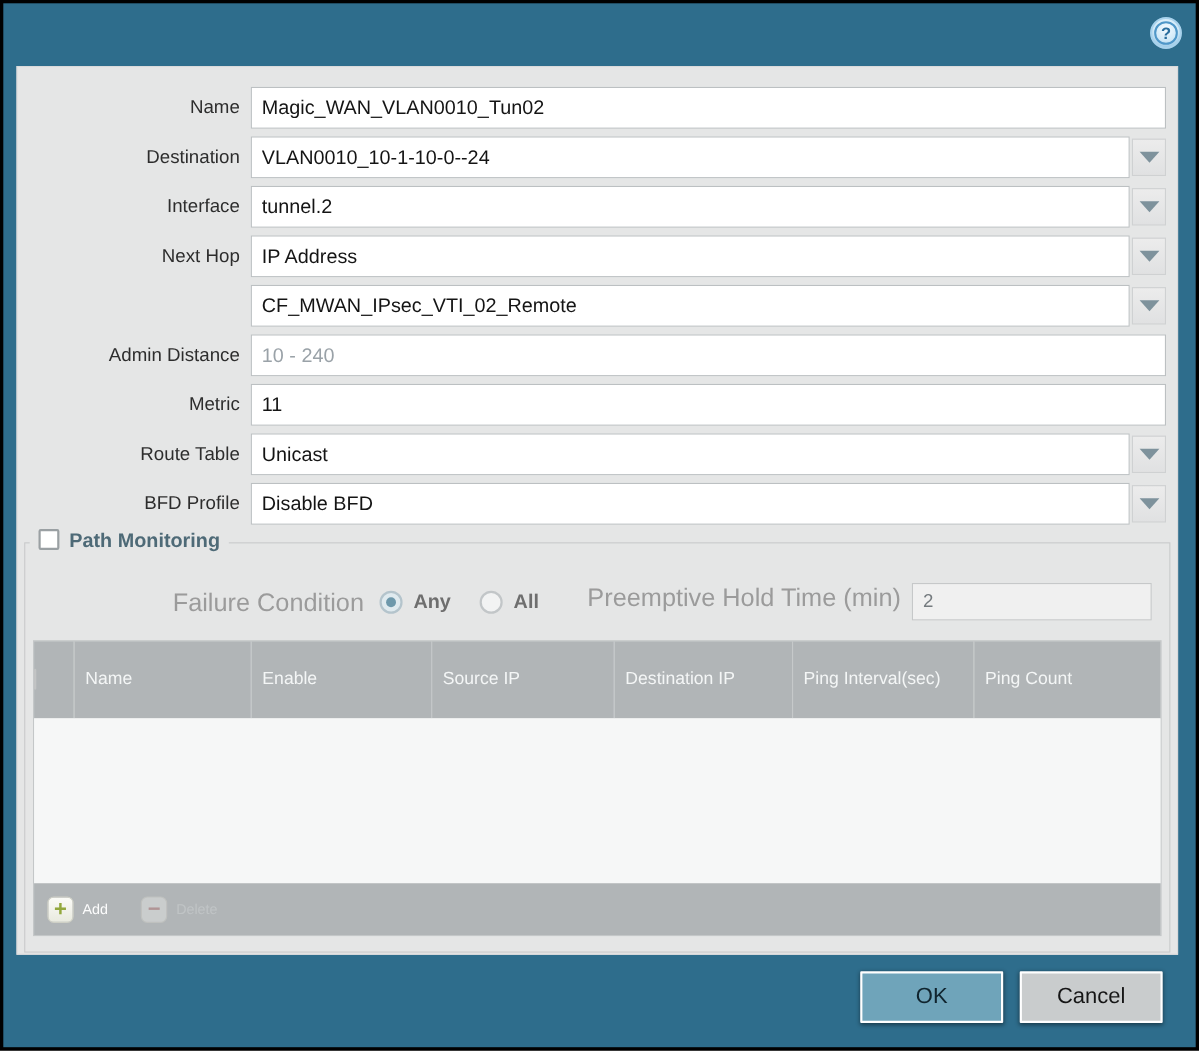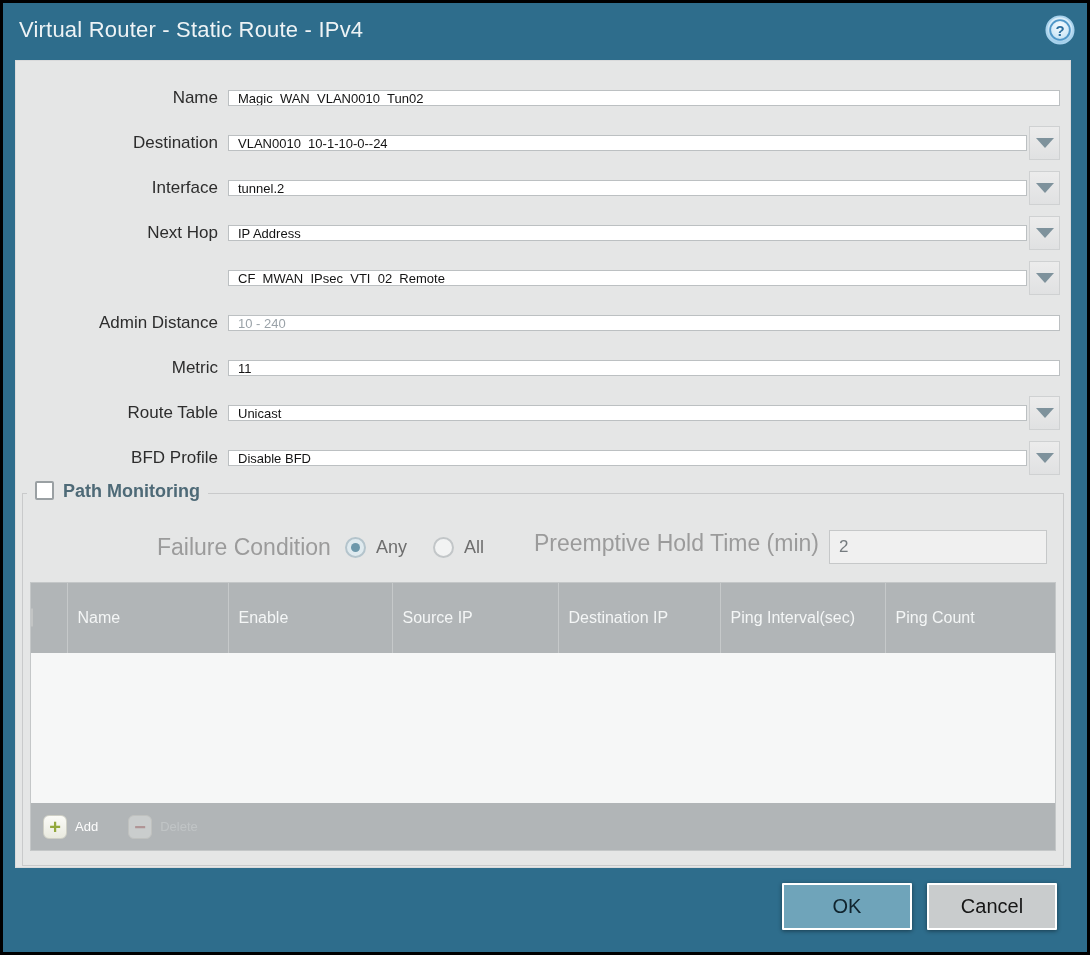--- a/index.html
+++ b/index.html
@@ -37,24 +37,24 @@
   
   .form-row {
     display: flex; align-items: center;
     margin: 0 10px 11px 10px; height: 34px;
   }
   .form-row .lbl {
     width: 192px; text-align: right; margin-right: 10px;
     font-size: 17px; color: #2d2d2d; flex: none; white-space: nowrap;
   }
   .form-row input[type=text] {
-    flex: 1; height: 16px;
+    flex: 1; height: 38px;
     border: 1px solid #bcc0c2; background: #fff;
     font-family: "Liberation Sans", sans-serif;
-    font-size: 13px; color: #141414; padding: 0 9px; outline: none;
+    font-size: 18px; color: #141414; padding: 0 9px; outline: none;
   }
   .form-row input::placeholder { color: #9aa2a8; opacity: 1; }
   .dd-btn {
     flex: none; width: 31px; height: 34px; margin-left: 2px;
     background: linear-gradient(#ececec, #e0e1e2);
     border: 1px solid #cfd1d2;
     display: flex; align-items: center; justify-content: center;
     cursor: pointer;
   }
   .dd-btn .tri {
@@ -81,21 +81,21 @@
   }
   .pm-title { font-size: 18px; font-weight: bold; color: #4e6a77; white-space: nowrap; }
 
   .failure-row {
     display: flex; align-items: center;
     margin: 10px 10px 18px 10px; height: 34px;
   }
   .dim-lbl { font-size: 23px; color: #9b9b9b; white-space: nowrap; }
   .failure-row .fc-lbl { margin-left: 118px; }
   .radio-group { display: flex; align-items: center; margin-left: 14px; gap: 26px; }
-  .radio-opt { display: flex; gap: 10px; cursor: pointer; }
+  .radio-opt { display: flex; gap: 10px; cursor: pointer; font-weight: bold; }
   .radio {
     width: 21px; height: 21px; border-radius: 50%;
     border: 2px solid #c2c6c8; background: #f2f3f3; position: relative;
   }
   .radio.sel { background: #dfeaef; border-color: #b4c4cc; }
   .radio.sel::after {
     content: ""; position: absolute; left: 4px; top: 4px;
     width: 9px; height: 9px; border-radius: 50%; background: #6d98ab;
   }
   .radio-opt .opt-lbl { font-size: 18px; color: #6e6e6e; }
@@ -155,21 +155,20 @@
   }
   .ok-btn { right: 175px; background: #6fa4ba; }
   .cancel-btn { right: 30px; background: #c9cccd; color: #161616; }
 </style>
 </head>
 <body>
 
 <div class="dialog">
 
   <div class="titlebar">
-    <span class="title">Virtual Router - Static Route - IPv4</span>
     <span class="help-btn">
       <svg width="30" height="30" viewBox="0 0 32 32">
         <defs>
           <radialGradient id="hg" cx="50%" cy="35%" r="75%">
             <stop offset="0%" stop-color="#f4fbff"></stop>
             <stop offset="55%" stop-color="#cfe8f7"></stop>
             <stop offset="100%" stop-color="#7db7dc"></stop>
           </radialGradient>
         </defs>
         <circle cx="16" cy="16" r="14.5" fill="url(#hg)" stroke="#a8d2ec" stroke-width="2"></circle>

